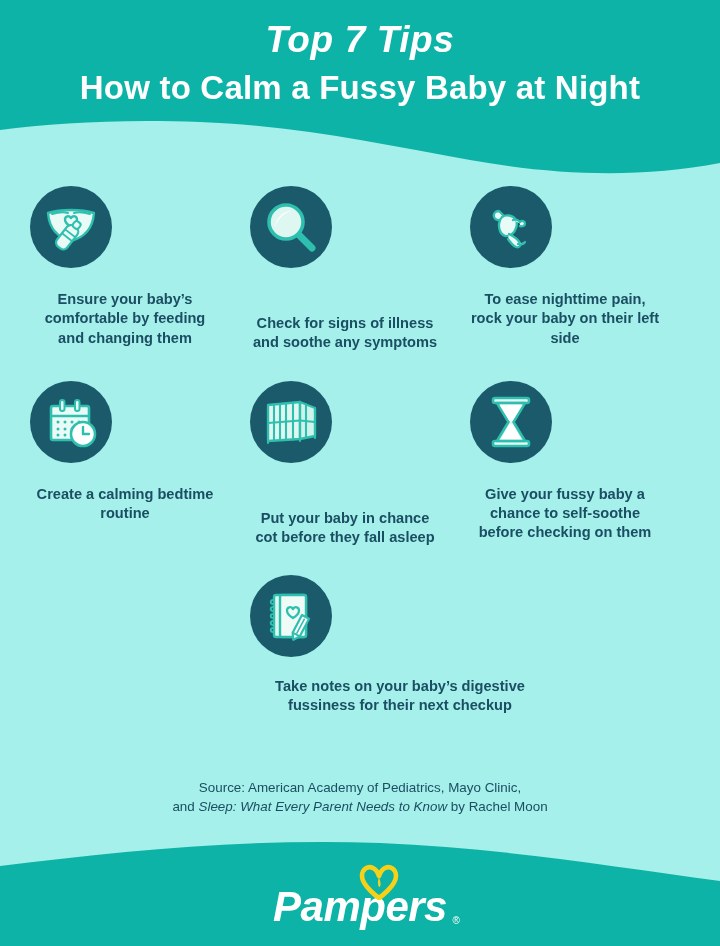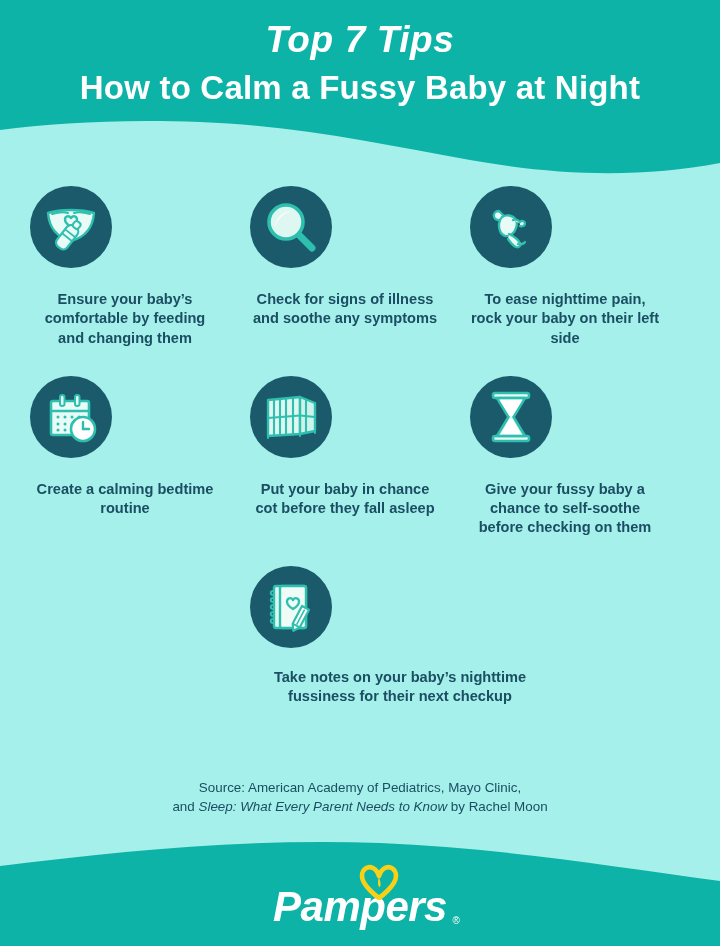--- a/index.html
+++ b/index.html
@@ -45,21 +45,21 @@
     position:absolute; left:0; top:186px; width:720px;
     z-index:2;
     display:flex; flex-wrap:wrap;
   }
   .tip-cell {
     width:220px;
     margin:0 0 28px 0;
     display:flex; flex-direction:column; 
   }
   .tip-cell.col-0 { margin-left:30px; }
-  .tip-cell.col-1 { margin-left:0; }
+  .tip-cell.col-1 { margin-left:0;gap:24px; }
   .tip-cell.col-2 { margin-left:0; }
   .tip-cell.centered { margin-left:250px; }
 
   .icon-circle {
     width:82px; height:82px; border-radius:50%;
     background:#1A5A6B;
     display:flex; align-items:center; justify-content:center;
     flex:none;
   }
   .icon-circle svg { display:block; }
@@ -259,21 +259,21 @@
           <path d="M11,41 C8,41 8,45 11,45"></path>
         </g>
         <path d="M31,22 C29,19 25,20 25,23.5 C25,27.5 31,31 31,31 C31,31 37,27.5 37,23.5 C37,20 33,19 31,22 Z" fill="none" stroke="#2FBFAE" stroke-width="2.3" stroke-linejoin="round"></path>
         <g transform="translate(40,28) rotate(28)">
           <polygon points="0,0 8,0 8,20 4,26 0,20" fill="#FFFFFF" stroke="#2FBFAE" stroke-width="2.2" stroke-linejoin="round"></polygon>
           <line x1="0" y1="20" x2="8" y2="20" stroke="#2FBFAE" stroke-width="2"></line>
           <line x1="4" y1="2" x2="4" y2="19" stroke="#2FBFAE" stroke-width="1.6"></line>
         </g>
       </svg>
     </div>
-    <div class="tip-text">Take notes on your baby’s nighttime fussiness for their next checkup</div>
+    <div class="tip-text">Take notes on your baby’s digestive fussiness for their next checkup</div>
   </div>
 
 </div>
 
 <div id="source">
   <div>Source: American Academy of Pediatrics, Mayo Clinic,</div>
   <div>
     <span>and </span><em>Sleep: What Every Parent Needs to Know</em><span> by Rachel Moon</span>
   </div>
 </div>

